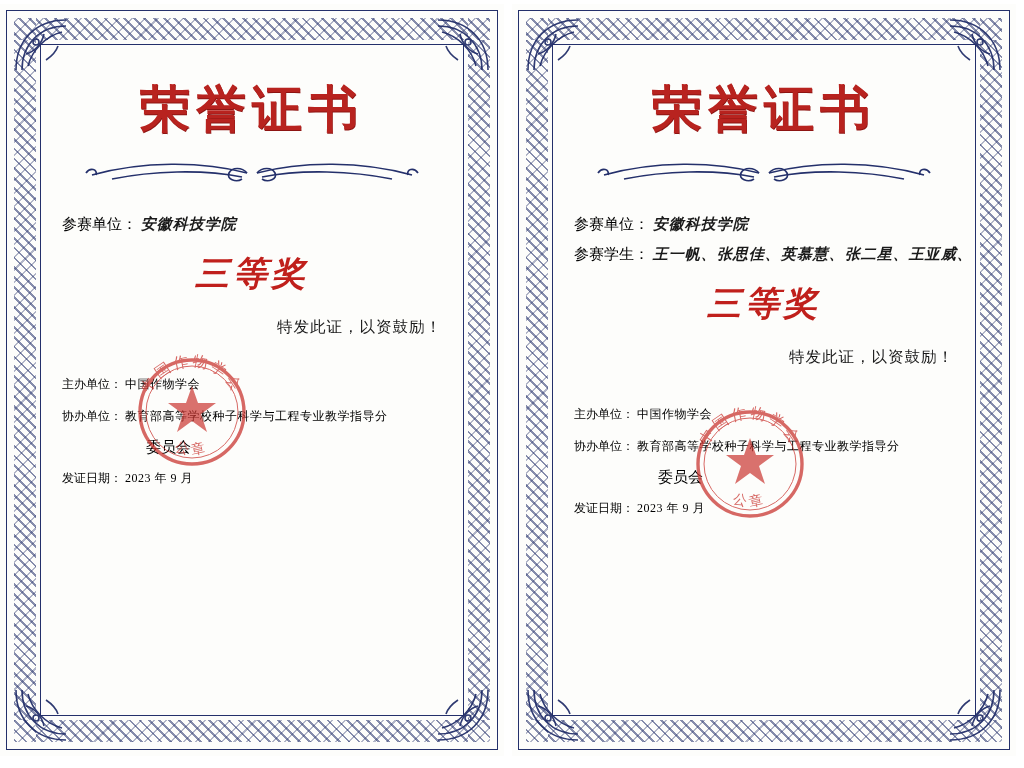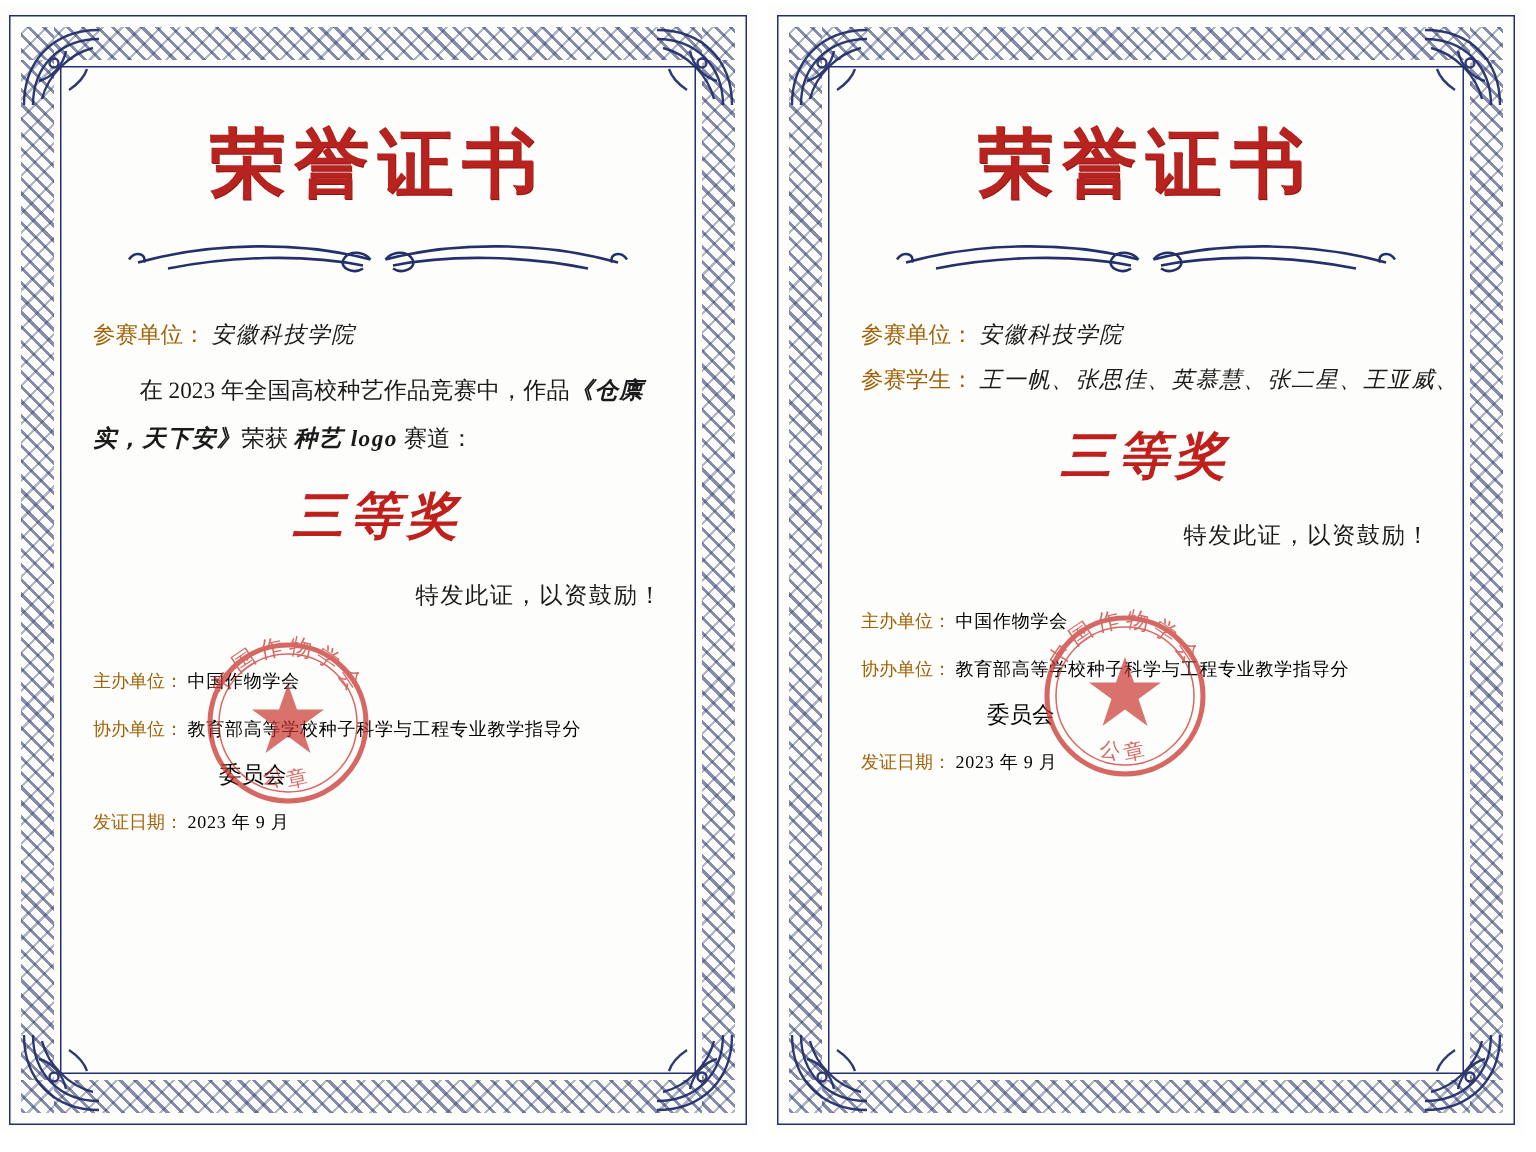--- a/index.html
+++ b/index.html
@@ -95,25 +95,25 @@
   .body-block {
     margin-top: 18px;
     padding: 0 10px;
     color: #1a1a1a;
   }
   .row {
     font-size: 15px;
     line-height: 30px;
     white-space: nowrap;
   }
-  .lbl { color: #a16207; }
+  .lbl { color: #000000; }
   .hand {
     font-family: "Liberation Serif", serif;
     font-style: italic;
-    font-weight: normal;
+    font-weight: bold;
     letter-spacing: 1px;
   }
   .para {
     font-size: 15.5px;
     line-height: 32px;
     text-indent: 2em;
     margin-top: 6px;
   }
   .para .work {
     font-style: italic;
@@ -246,25 +246,20 @@
         </g>
           </svg>
       </div>
 
       <div class="body-block">
         <div class="row">
           <span class="lbl">参赛单位：</span>
           <span class="hand">安徽科技学院</span>
         </div>
 
-        <div class="para">
-          <span>在 2023 年全国高校种艺作品竞赛中，作品</span><span class="work">《仓廪实，天下安》</span><span>荣获</span>
-          <span class="track">种艺 logo</span>
-          <span>赛道：</span>
-        </div>
 
         <div class="prize">三等奖</div>
 
         <div class="encourage">特发此证，以资鼓励！</div>
       </div>
 
       <div class="footer">
         <div class="frow">
           <span class="lbl">主办单位：</span>
           <span class="fval">中国作物学会</span>

